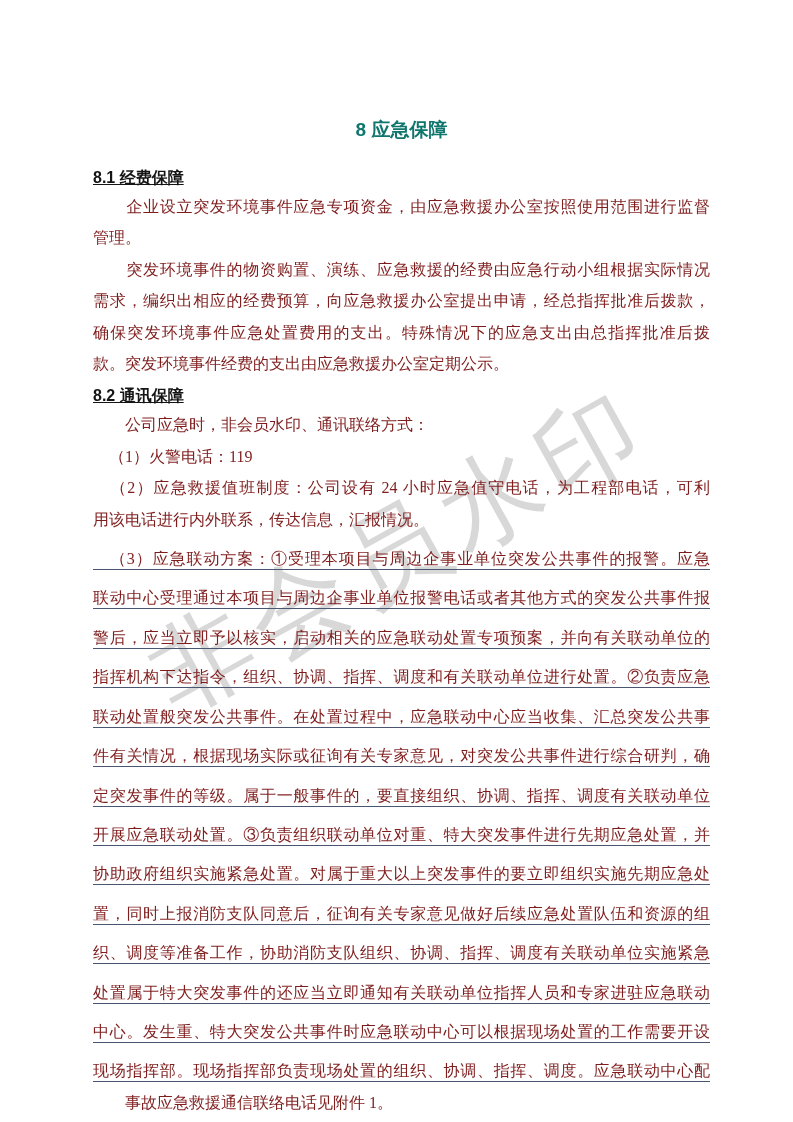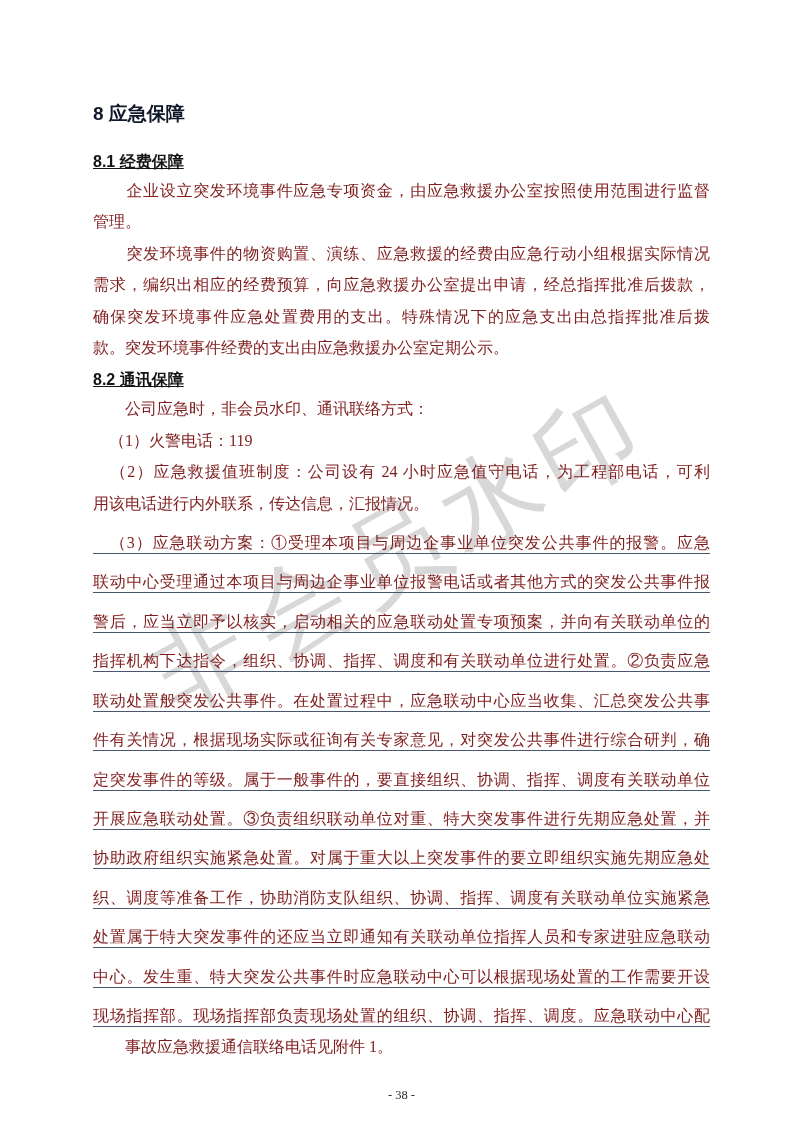--- a/index.html
+++ b/index.html
@@ -25,26 +25,27 @@
     white-space: nowrap;
     z-index: 0;
     pointer-events: none;
   }
   .content {
     position: relative;
     z-index: 1;
     padding: 100px 83px 0 93px;
   }
   .title {
-    margin: 0;
+    margin: 16px;
     font-family: "Liberation Sans", "DejaVu Sans", sans-serif;
     font-size: 19px;
     line-height: 28px;
     font-weight: bold;
-    color: #0f172a;
+    color: #0f766e;
+    text-align: center;
   }
   .h2 {
     font-family: "Liberation Sans", "DejaVu Sans", sans-serif;
     font-size: 16px;
     line-height: 22px;
     font-weight: bold;
     color: #151515;
     text-decoration: underline;
   }
   .h2-a { margin: 23px 0 2px 0; }
@@ -113,20 +114,21 @@
         <div class="para underline">
           <div class="line">　（3）应急联动方案：①受理本项目与周边企事业单位突发公共事件的报警。应急</div>
           <div class="line">联动中心受理通过本项目与周边企事业单位报警电话或者其他方式的突发公共事件报</div>
           <div class="line">警后，应当立即予以核实，启动相关的应急联动处置专项预案，并向有关联动单位的</div>
           <div class="line">指挥机构下达指令，组织、协调、指挥、调度和有关联动单位进行处置。②负责应急</div>
           <div class="line">联动处置般突发公共事件。在处置过程中，应急联动中心应当收集、汇总突发公共事</div>
           <div class="line">件有关情况，根据现场实际或征询有关专家意见，对突发公共事件进行综合研判，确</div>
           <div class="line">定突发事件的等级。属于一般事件的，要直接组织、协调、指挥、调度有关联动单位</div>
           <div class="line">开展应急联动处置。③负责组织联动单位对重、特大突发事件进行先期应急处置，并</div>
           <div class="line">协助政府组织实施紧急处置。对属于重大以上突发事件的要立即组织实施先期应急处</div>
+          <div class="line">置，同时上报消防支队同意后，征询有关专家意见做好后续应急处置队伍和资源的组</div>
           <div class="line">织、调度等准备工作，协助消防支队组织、协调、指挥、调度有关联动单位实施紧急</div>
           <div class="line">处置属于特大突发事件的还应当立即通知有关联动单位指挥人员和专家进驻应急联动</div>
           <div class="line">中心。发生重、特大突发公共事件时应急联动中心可以根据现场处置的工作需要开设</div>
           <div class="line">现场指挥部。现场指挥部负责现场处置的组织、协调、指挥、调度。应急联动中心配</div>
         </div>
         <div class="para">
           <div class="line last">　　事故应急救援通信联络电话见附件 1。</div>
         </div>
       </div>
     <div class="footer">- 38 -</div>

